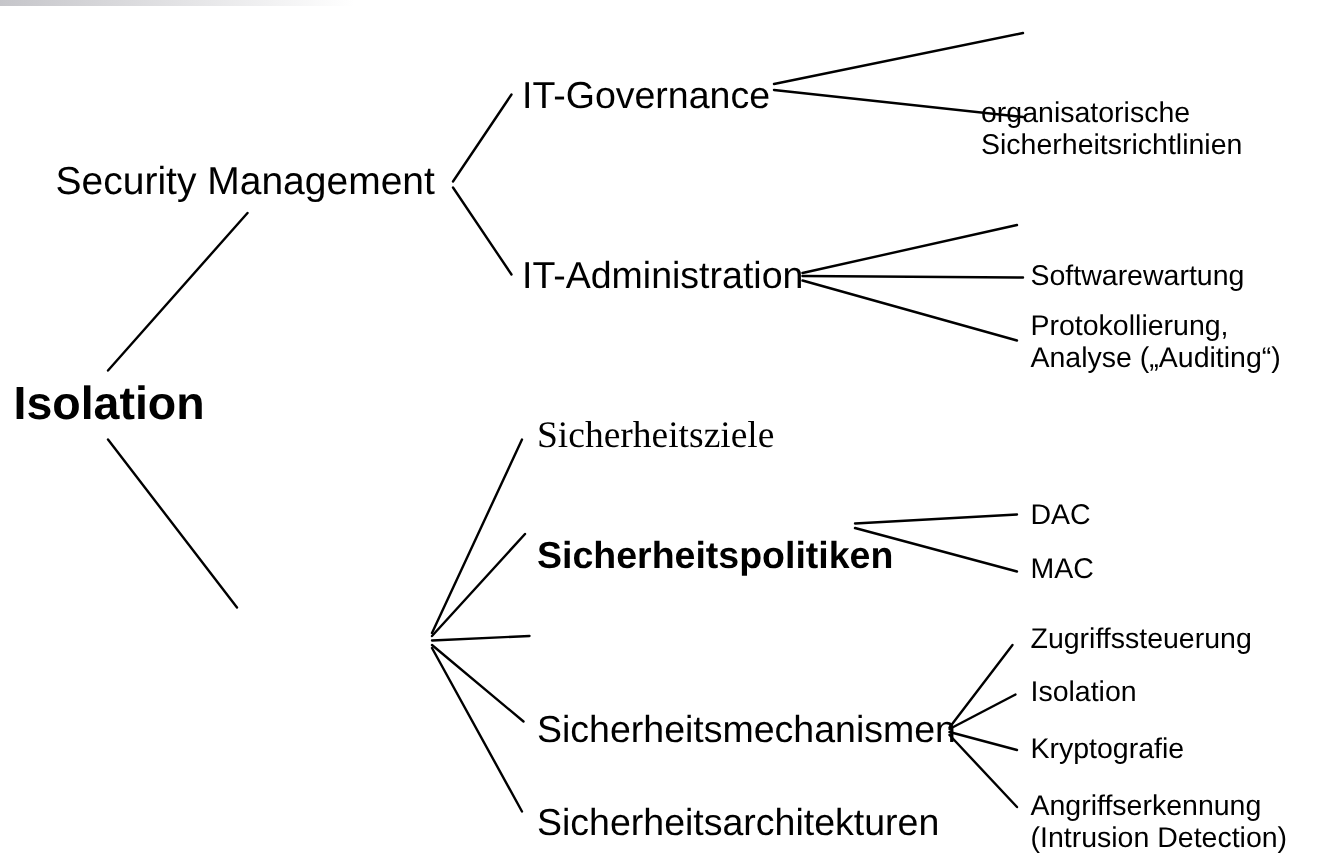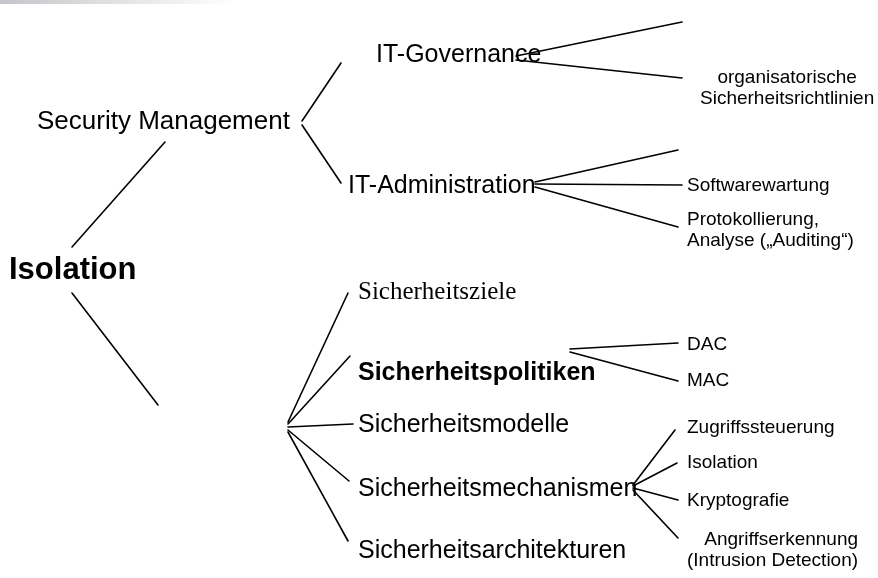--- a/index.html
+++ b/index.html
@@ -85,38 +85,37 @@
     <line x1="633" y1="485" x2="675" y2="430"></line>
     <line x1="633" y1="486" x2="677" y2="463"></line>
     <line x1="633" y1="488" x2="678" y2="500"></line>
     <line x1="633" y1="490" x2="678" y2="538"></line>
   </svg>
 
   <div class="node root" style="left:9px;  top:269px;">Isolation</div>
 
   <div class="node lvl1" style="left:37px; top:121px;">Security Management</div>
 
-  <div class="node lvl2" style="left:348px; top:53px;margin-left:28px;">IT-Governance</div>
+  <div class="node lvl2" style="left:348px; top:64px;">IT-Governance</div>
   <div class="node lvl2" style="left:348px; top:184px;">IT-Administration</div>
 
   <div class="node lvl2" style="left:358px; top:291px;font-family:Liberation Serif, serif;">Sicherheitsziele</div>
   <div class="node lvl2" style="left:358px; top:371px;font-weight:bold;">Sicherheitspolitiken</div>
-  <div class="node lvl2" style="left:358px; top:423px;">Sicherheitsmodelle</div>
   <div class="node lvl2" style="left:358px; top:487px;">Sicherheitsmechanismen</div>
   <div class="node lvl2" style="left:358px; top:549px;">Sicherheitsarchitekturen</div>
 
-  <div class="node lvl3" style="left:700px; top:87px;text-align:center;">organisatorische
+  <div class="node lvl3" style="left:654px; top:87px;">organisatorische
 Sicherheitsrichtlinien</div>
 
   <div class="node lvl3" style="left:687px; top:185px;">Softwarewartung</div>
   <div class="node lvl3" style="left:687px; top:229px;">Protokollierung,
 Analyse („Auditing“)</div>
 
   <div class="node lvl3" style="left:687px; top:344px;">DAC</div>
   <div class="node lvl3" style="left:687px; top:380px;">MAC</div>
 
   <div class="node lvl3" style="left:687px; top:427px;">Zugriffssteuerung</div>
   <div class="node lvl3" style="left:687px; top:462px;">Isolation</div>
   <div class="node lvl3" style="left:687px; top:500px;">Kryptografie</div>
-  <div class="node lvl3" style="left:687px; top:549px;text-align:right;">Angriffserkennung
+  <div class="node lvl3" style="left:687px; top:549px;">Angriffserkennung
 (Intrusion Detection)</div>
 
 </div>
 
 </body></html>

